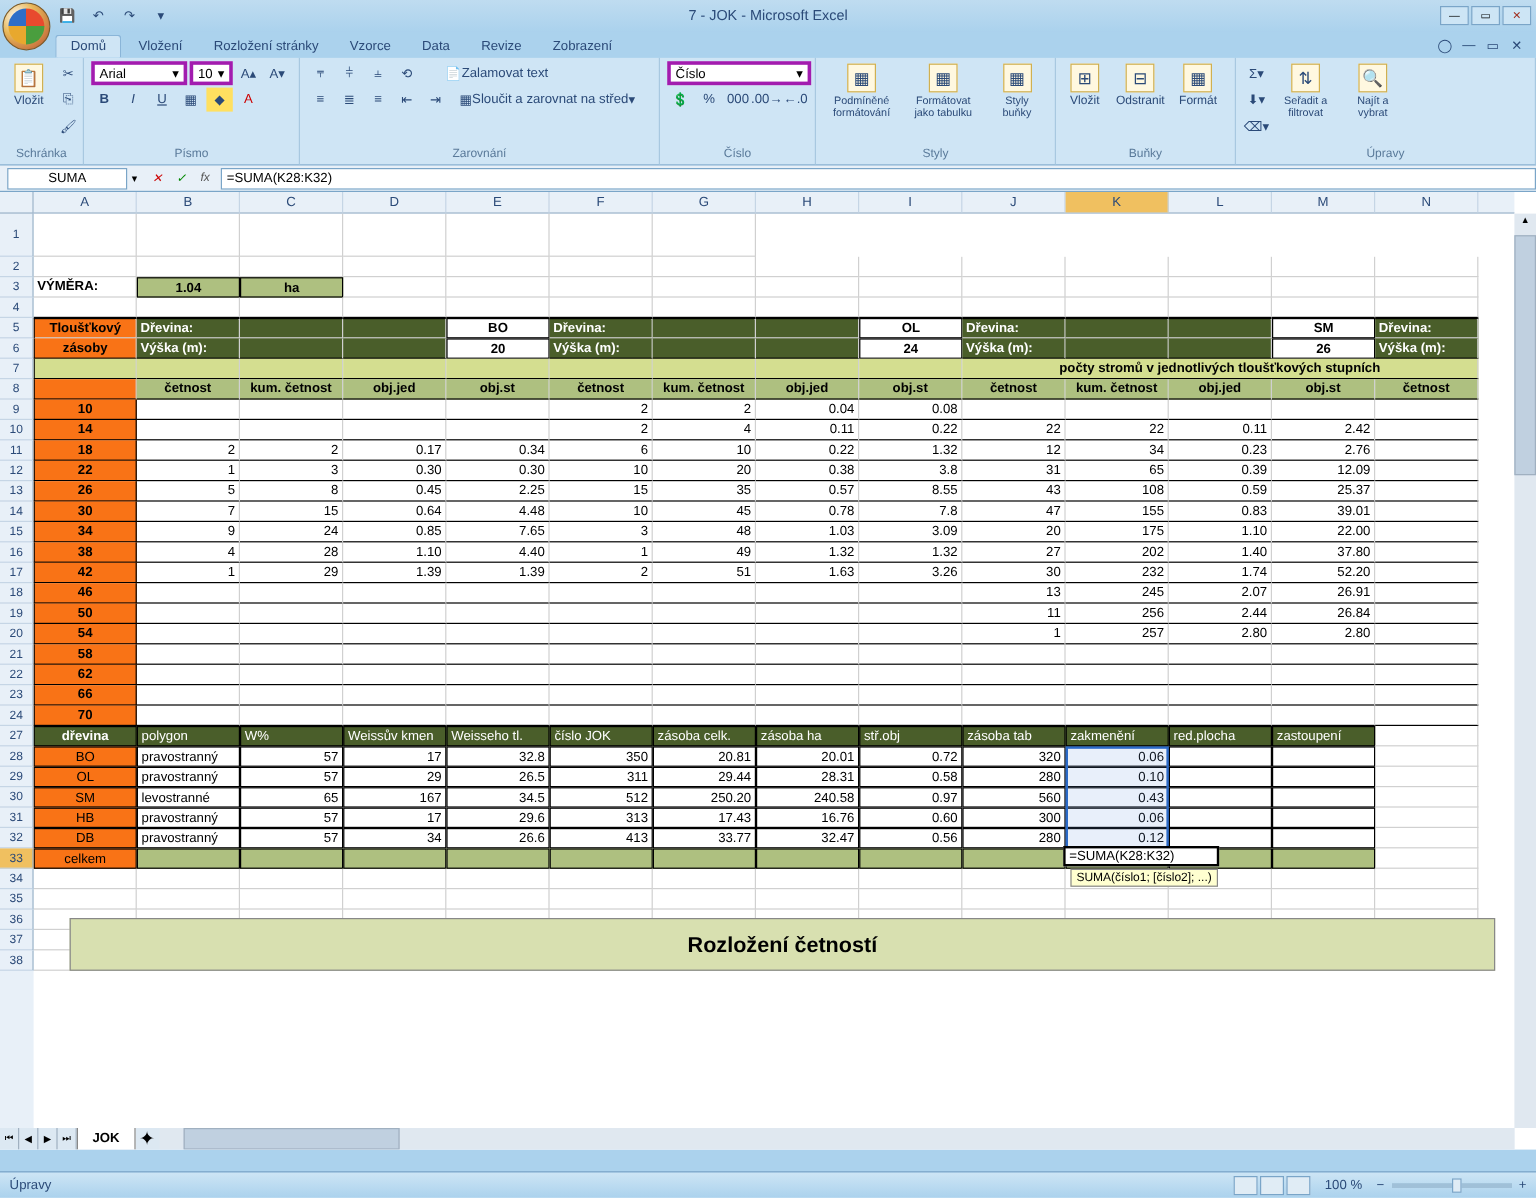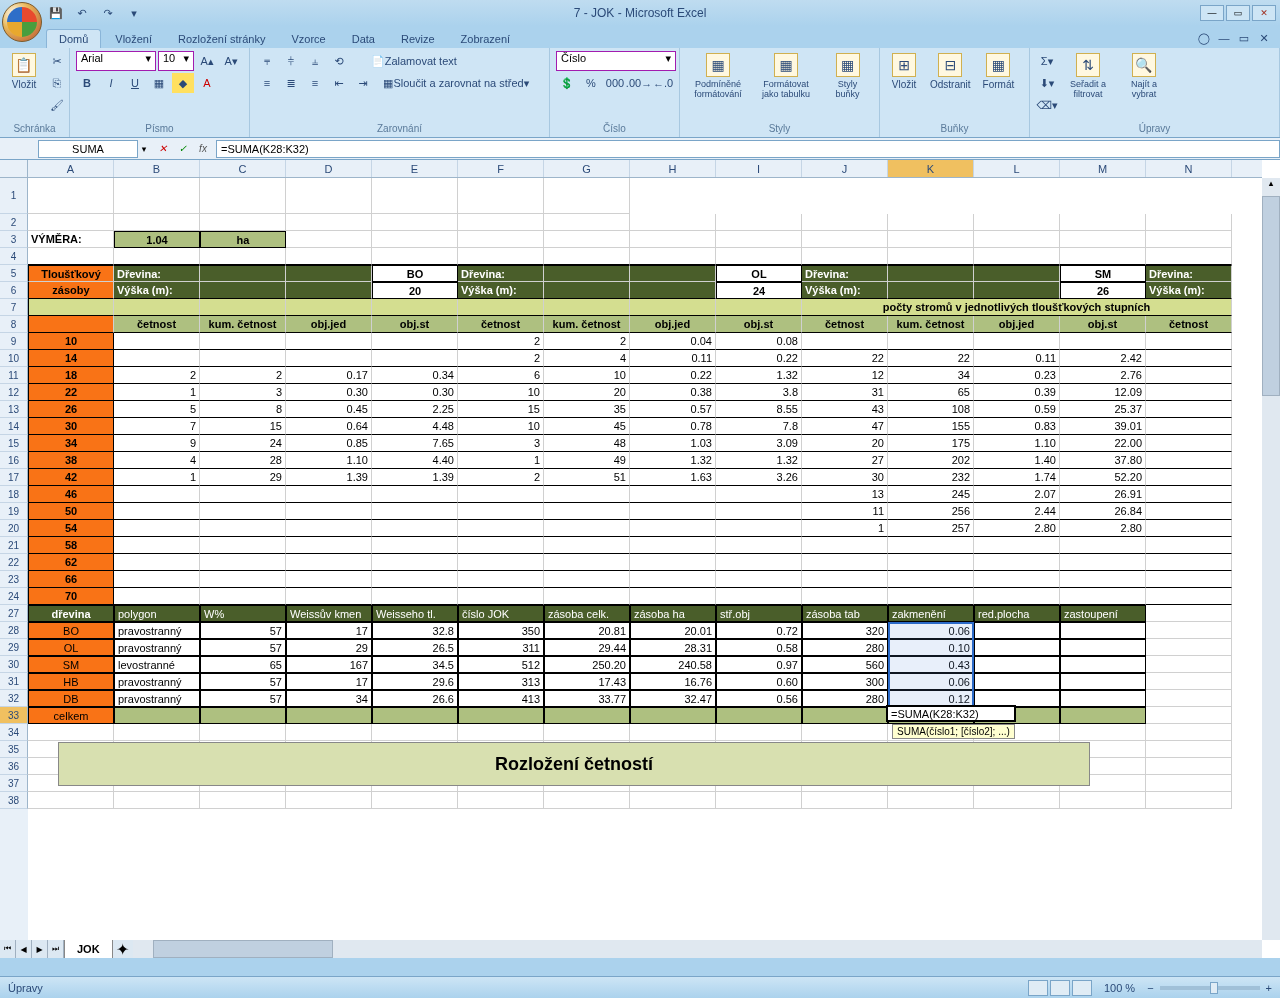--- a/index.html
+++ b/index.html
@@ -23,26 +23,26 @@
 .ribbon-help span { width: 16px; height: 16px; font-size: 11px; color: #2b4a78; text-align: center; }
 
 
 .ribbon { height: 90px; background: #cfe5f5; border-bottom: 1px solid #7aa5c8; display: flex; }
 .ribbon-group { border-right: 1px solid #a8c8e0; padding: 3px 6px 1px; display: flex; flex-direction: column; justify-content: space-between; }
 .group-label { font-size: 10px; color: #5a7a9a; text-align: center; height: 14px; line-height: 14px; }
 .group-body { flex: 1; display: flex; align-items: flex-start; gap: 4px; }
 .big-btn { display: flex; flex-direction: column; align-items: center; gap: 2px; padding: 2px 4px; font-size: 10px; color: #2b4a78; min-width: 36px; }
 .big-btn .ico { width: 24px; height: 24px; background: #fff8e0; border: 1px solid #d0b050; display: flex; align-items: center; justify-content: center; font-size: 14px; }
 .small-row { display: flex; gap: 2px; align-items: center; }
-.combo { height: 20px; border: 1px solid #a21caf; background: #fff; font-size: 11px; padding: 0 4px; display: flex; align-items: flex-start; justify-content: space-between; }
+.combo { height: 20px; border: 3px solid #a21caf; background: #fff; font-size: 11px; padding: 0 4px; display: flex; align-items: flex-end; justify-content: space-between; }
 .ribbon-btn { width: 22px; height: 20px; border: 1px solid transparent; background: transparent; font-size: 11px; display: flex; align-items: center; justify-content: center; color: #2b4a78; }
 .stack { display: flex; flex-direction: column; gap: 2px; }
 
 
-.namebar { height: 22px; background: #e8f0f8; border-bottom: 1px solid #7aa5c8; display: flex; align-items: center; padding-left: 32px; }
+.namebar { height: 22px; background: #e8f0f8; border-bottom: 1px solid #7aa5c8; display: flex; align-items: center; }
 .namebox { width: 100px; height: 18px; border: 1px solid #7aa5c8; background: #fff; margin-left: 6px; font-size: 11px; padding: 0 4px; display: flex; align-items: center; justify-content: center; }
 .fx-controls { display: flex; gap: 2px; margin: 0 4px; }
 .fx-btn { width: 18px; height: 18px; font-size: 10px; display: flex; align-items: center; justify-content: center; color: #555; font-style: italic; }
 .formula-input { flex: 1; height: 18px; border: 1px solid #7aa5c8; background: #fff; font-size: 11px; padding: 0 4px; display: flex; align-items: center; }
 
 
 .grid-wrap { position: absolute; top: 160px; left: 0; right: 0; bottom: 40px; background: #fff; overflow: hidden; }
 .col-headers { position: absolute; top: 0; left: 0; right: 18px; height: 18px; background: #e8f0f8; display: flex; border-bottom: 1px solid #9db5ca; }
 .corner { width: 28px; height: 18px; background: #e8f0f8; border-right: 1px solid #9db5ca; border-bottom: 1px solid #9db5ca; position: absolute; top: 0; left: 0; z-index: 3; }
 .ch { border-right: 1px solid #c5d5e5; text-align: center; font-size: 11px; color: #2b4a78; line-height: 18px; }
@@ -901,21 +901,21 @@
         <div class="cell wI "></div>
         <div class="cell wJ "></div>
         <div class="cell wK "></div>
         <div class="cell wL "></div>
         <div class="cell wM "></div>
         <div class="cell wN "></div>
       </div>
       <div class="sel-box" style="left: 860px; top: 444px; width: 86px; height: 85px;"></div>
       <div class="inline-edit" style="left: 858px; top: 527px; width: 130px; height: 17px;">=SUMA(K28:K32)</div>
       <div class="tooltip-fn" style="left: 864px; top: 546px;">SUMA(číslo1; [číslo2]; ...)</div>
-      <div class="chart-box" style="left: 30px; top: 564px; width: 1032px; height: 44px;">Rozložení četností</div>
+      <div class="chart-box" style="left: 30px; top: 587px; width: 1188px; height: 44px;">Rozložení četností</div>
     </div>
 
   <div class="vscroll">
     <div style="height:18px;text-align:center;font-size:9px">▴</div>
     <div class="thumb" style="height:200px"></div>
   </div>
   <div class="hscroll-area">
     <div class="sheet-tabs">
       <div class="tab-nav">
         <div class="tab-nav-btn">⏮</div>

